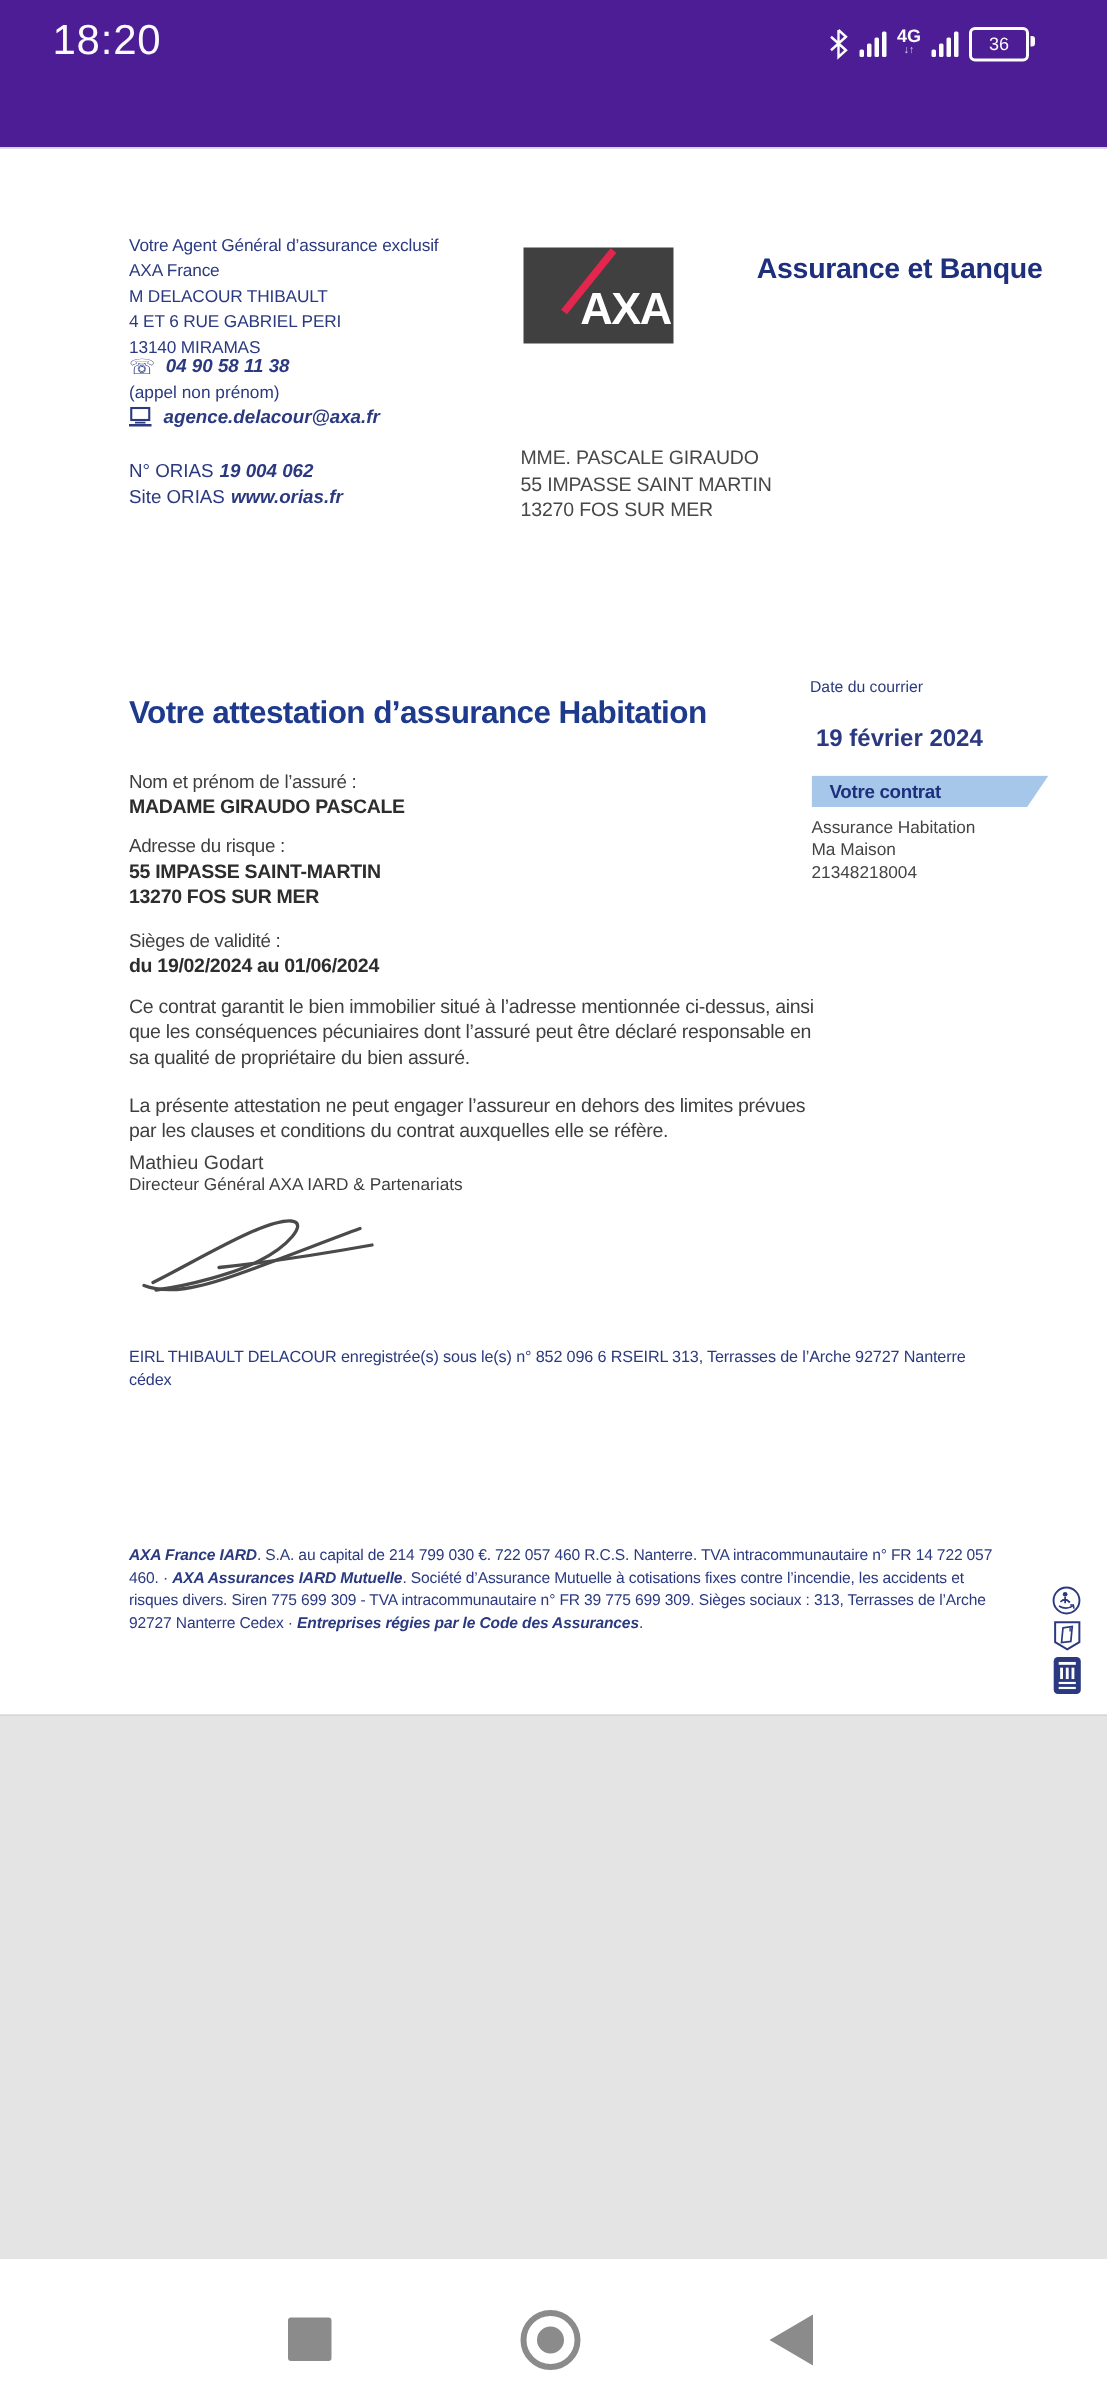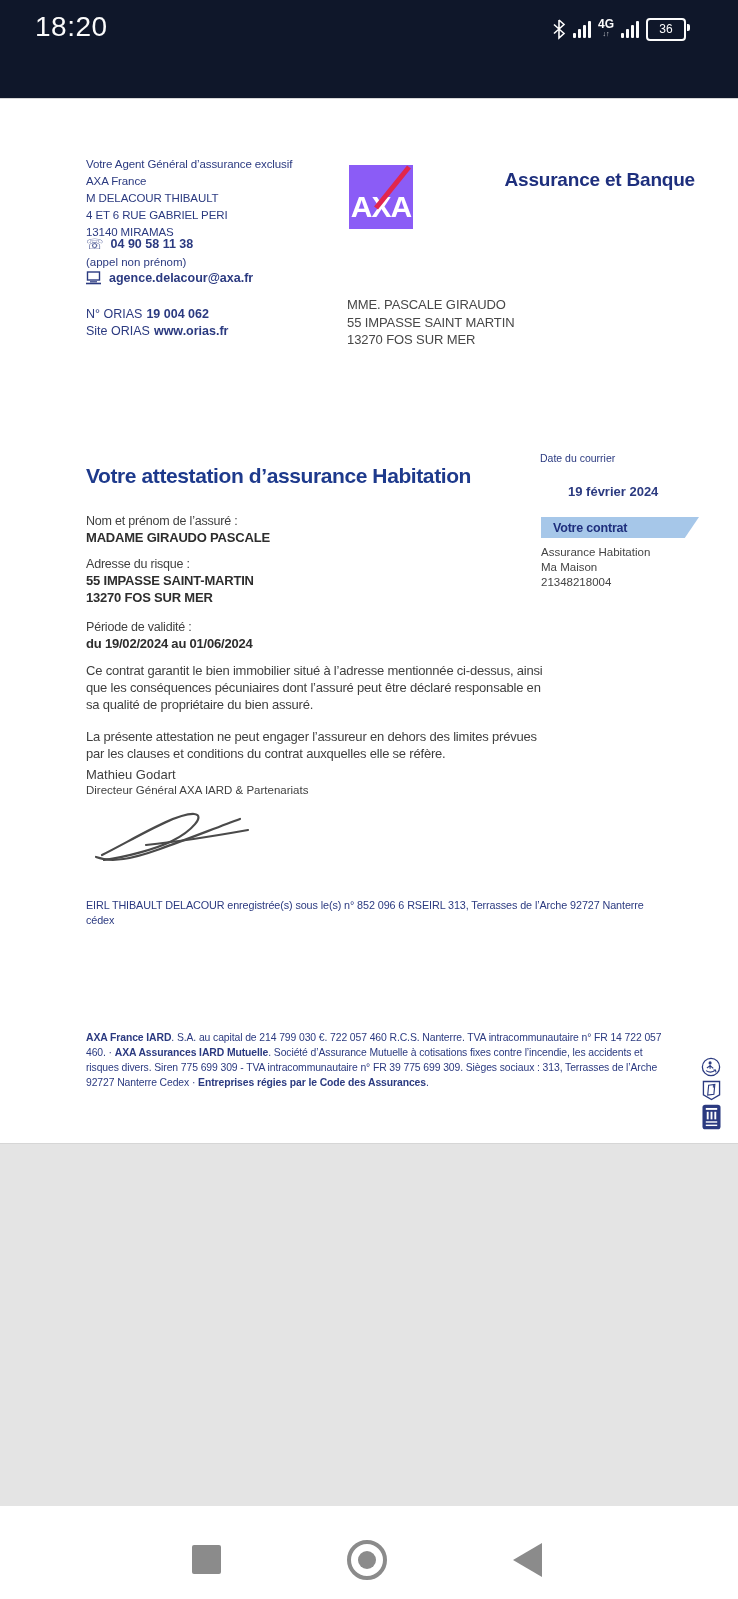--- a/index.html
+++ b/index.html
@@ -1,43 +1,43 @@
 <!DOCTYPE html>
 <html><head>
 <meta charset="utf-8">
 <style>
   html,body{margin:0;padding:0;background:#fff;}
   .screen{position:relative;width:738px;height:1599px;font-family:"Liberation Sans",sans-serif;overflow:hidden;background:#fff;}
   
-  .status-bar{position:absolute;left:0;top:0;width:738px;height:98px;background:#0f172a;border-bottom:1px solid #d6d6d6;}
+  .status-bar{position:absolute;left:0;top:0;width:738px;height:98px;background:#4c1d95;border-bottom:1px solid #d6d6d6;}
   .sb-time{position:absolute;left:35px;top:11px;font-size:28px;color:#fbfbfb;font-weight:400;letter-spacing:.5px;}
   .sb-right{position:absolute;right:52px;top:16px;display:flex;align-items:center;gap:7px;height:26px;}
   .bars{display:flex;align-items:flex-end;gap:2px;height:18px;}
   .bars i{display:block;width:3px;background:#fcfcfc;border-radius:1px;}
   .net-label{color:#fcfcfc;font-size:12px;font-weight:bold;line-height:10px;text-align:center;}
   .net-sub{font-size:7px;font-weight:normal;opacity:.8;display:block;}
   .battery{position:relative;width:36px;height:19px;border:2px solid #fcfcfc;border-radius:4px;display:flex;align-items:center;justify-content:center;}
   .battery:after{content:"";position:absolute;right:-6px;top:4px;width:3px;height:7px;background:#fcfcfc;border-radius:0 2px 2px 0;}
   .battery span{font-size:12px;color:#fcfcfc;}
   
   .doc{position:absolute;left:0;top:99px;width:738px;height:1044px;background:#ffffff;}
   .abs{position:absolute;}
-  .b{font-weight:bold;}
+  .b{font-weight:bold;font-style:italic;}
   .agent{left:86px;top:57px;font-size:11.5px;line-height:17px;color:#2b3a80;letter-spacing:-.1px;}
   .contact-row{left:86px;font-size:12.5px;color:#2b3a80;display:flex;align-items:center;gap:7px;}
   .small-note{left:86px;font-size:11.5px;color:#2b3a80;}
   .glyph{font-size:14px;line-height:14px;color:#2b3a80;}
-  .logo-box{left:349px;top:66px;width:64px;height:64px;background:#8b5cf6;display:flex;align-items:flex-end;justify-content:center;}
+  .logo-box{left:349px;top:66px;width:64px;height:64px;background:#404040;display:flex;align-items:flex-end;justify-content:center;padding-left:36px;}
   .logo-text{color:#fff;font-weight:bold;font-size:30px;line-height:30px;letter-spacing:-1px;margin-bottom:7px;font-family:"Liberation Sans",sans-serif;}
   .logo-slash{position:absolute;left:0;top:0;width:64px;height:64px;}
   .tagline{right:43px;top:70px;font-size:19px;font-weight:bold;color:#1e2f7d;letter-spacing:-.2px;}
   .recipient{left:347px;top:197px;font-size:13px;line-height:17.5px;color:#474747;letter-spacing:-.1px;}
   .title{left:86px;top:365px;font-size:21px;font-weight:bold;color:#1e3a8c;letter-spacing:-.4px;}
   .date-label{left:540px;top:353px;font-size:10.5px;color:#2b3a80;}
-  .date-value{left:568px;top:385px;font-size:13px;font-weight:bold;color:#2b3a80;}
+  .date-value{left:544px;top:385px;font-size:16px;font-weight:bold;color:#2b3a80;}
   .field-label{left:86px;font-size:12.5px;color:#3f3f3f;letter-spacing:-.2px;}
   .field-value{left:86px;font-size:13px;font-weight:bold;color:#2d2d2d;letter-spacing:-.2px;line-height:16.5px;}
   .para{left:86px;width:458px;font-size:13px;line-height:17px;color:#3f3f3f;letter-spacing:-.2px;}
   .sig-name{left:86px;top:668px;font-size:13px;color:#3f3f3f;}
   .sig-title{left:86px;top:685px;font-size:11.5px;color:#3f3f3f;}
   .signature{left:88px;top:700px;}
   .banner{left:541px;top:418px;width:158px;height:21px;background:#a6c7e9;clip-path:polygon(0 0,100% 0,91% 100%,0 100%);display:flex;align-items:center;}
   .banner span{font-size:12.5px;font-weight:bold;color:#1e2f7d;padding-left:12px;letter-spacing:-.2px;}
   .contract-lines{left:541px;top:446px;font-size:11.5px;line-height:15px;color:#444444;}
   .registration{left:86px;top:799px;width:572px;font-size:10.8px;line-height:15px;color:#2b3a80;letter-spacing:-.1px;}
@@ -136,21 +136,21 @@
 
     <div class="abs field-label" style="top:415px;">Nom et prénom de l’assuré :</div>
     <div class="abs field-value" style="top:431px;">MADAME GIRAUDO PASCALE</div>
 
     <div class="abs field-label" style="top:458px;">Adresse du risque :</div>
     <div class="abs field-value" style="top:474px;">
       <div>55 IMPASSE SAINT-MARTIN</div>
       <div>13270 FOS SUR MER</div>
     </div>
 
-    <div class="abs field-label" style="top:521px;">Période de validité :</div>
+    <div class="abs field-label" style="top:521px;">Sièges de validité :</div>
     <div class="abs field-value" style="top:537px;">du 19/02/2024 au 01/06/2024</div>
 
     <div class="abs para" style="top:563px;">Ce contrat garantit le bien immobilier situé à l’adresse mentionnée ci-dessus, ainsi que les conséquences pécuniaires dont l’assuré peut être déclaré responsable en sa qualité de propriétaire du bien assuré.</div>
     <div class="abs para" style="top:629px;">La présente attestation ne peut engager l’assureur en dehors des limites prévues par les clauses et conditions du contrat auxquelles elle se réfère.</div>
 
     <div class="abs sig-name">Mathieu Godart</div>
     <div class="abs sig-title">Directeur Général AXA IARD &amp; Partenariats</div>
 
     <div class="abs signature">
       <svg width="170" height="72" viewBox="0 0 170 72">

